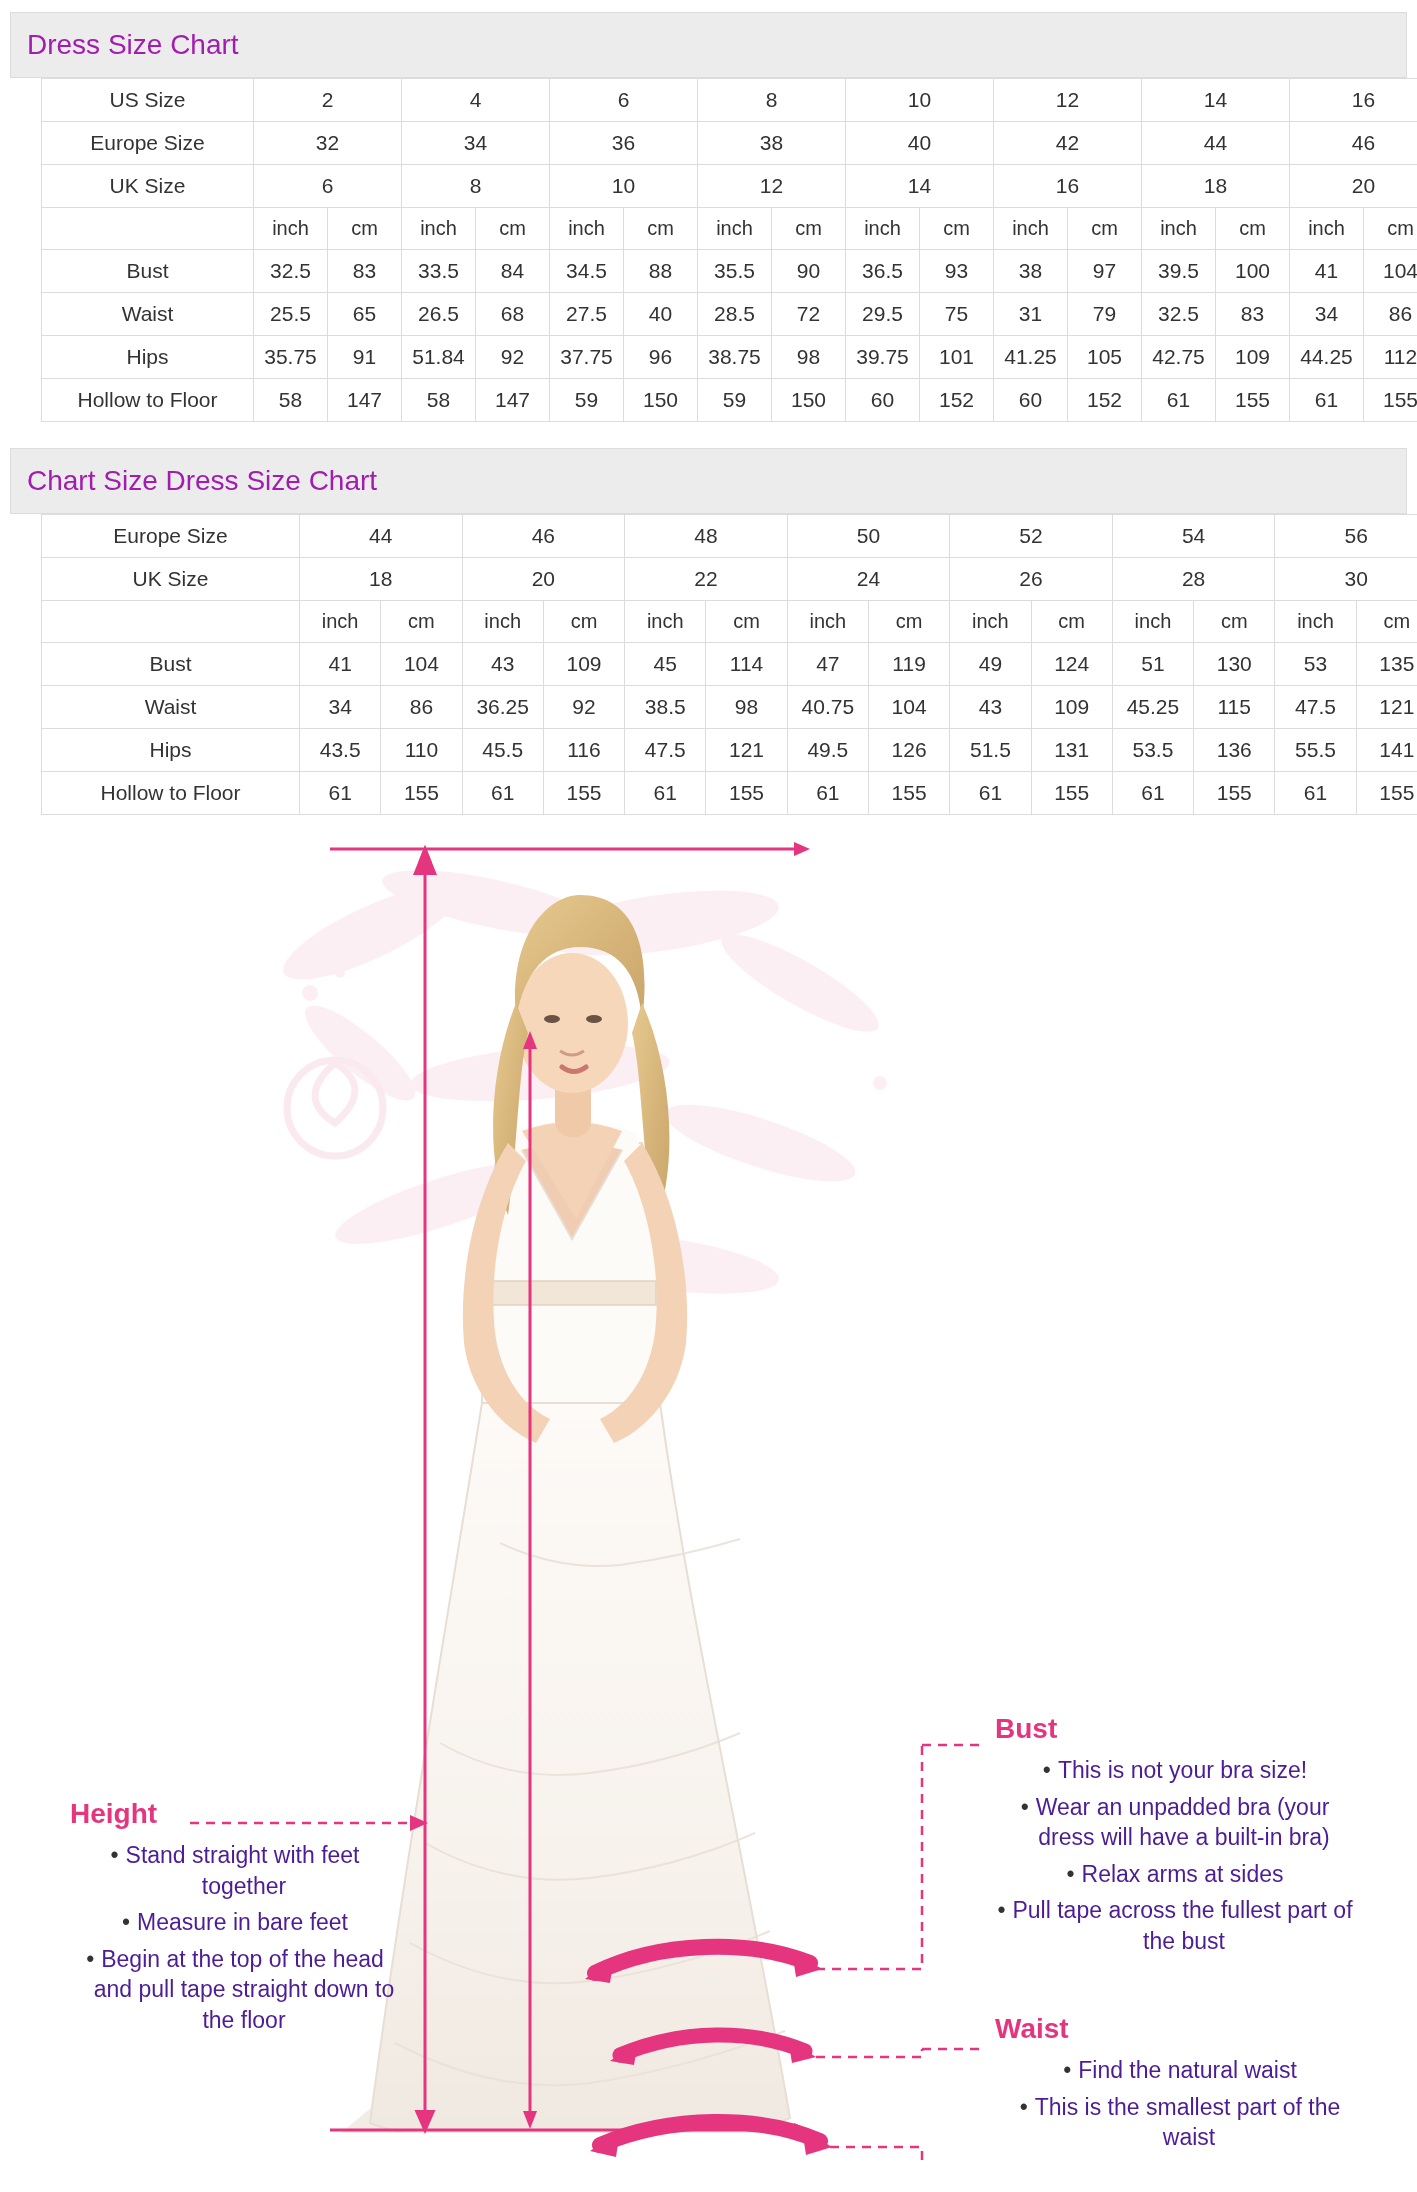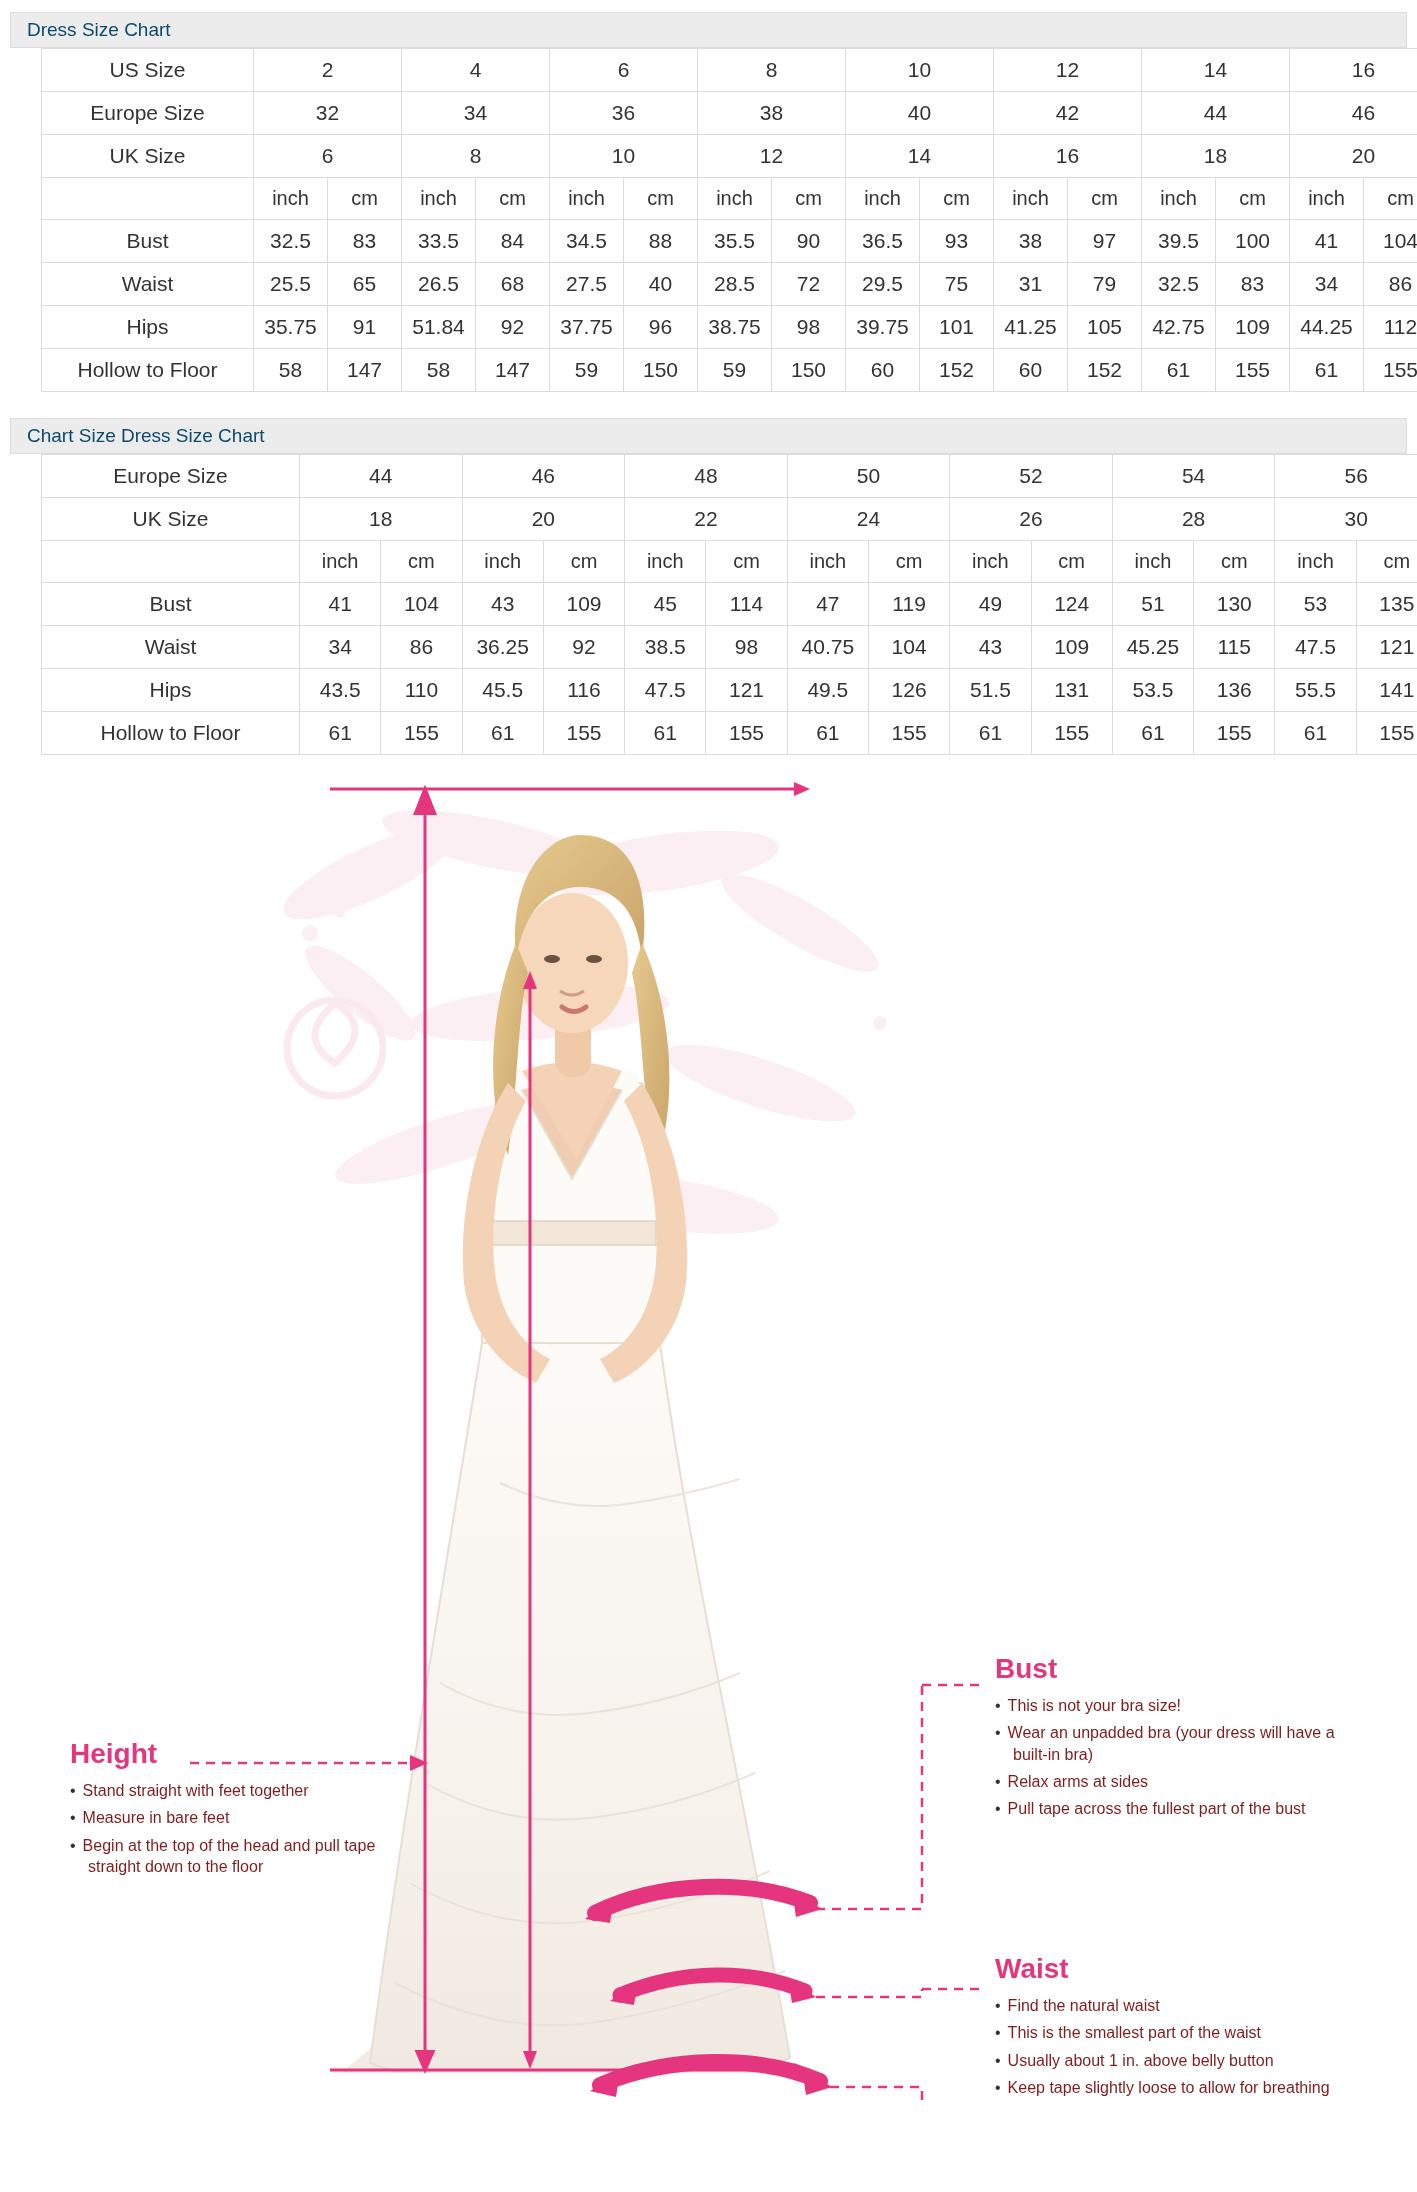--- a/index.html
+++ b/index.html
@@ -10,23 +10,23 @@
   }
   body { width: 1417px; }
 
   .page { width: 1417px; padding: 0 10px; }
 
   
   .chart-block { margin: 12px 0 0 0; }
   .chart-title {
     background: #ececec;
     border: 1px solid #dcdcdc;
-    font-size: 19px;
-    color: #0c4a6e;
-    padding: 6px 16px;
+    font-size: 28px;
+    color: #a21caf;
+    padding: 16px 16px;
   }
   table.size-table {
     width: 100%;
     border-collapse: collapse;
     table-layout: fixed;
     font-size: 21px;
     color: #333;
     margin-left: 31px;
   }
   table.size-table td {
@@ -71,26 +71,27 @@
   .callout h3 {
     margin: 0 0 10px 0;
     font-size: 28px;
     color: #e5357f;
     font-weight: bold;
   }
   .callout ul {
     margin: 0; padding: 0; list-style: none;
   }
   .callout li {
-    font-size: 16px;
+    font-size: 23px;
     line-height: 1.33;
-    color: #7f1d1d;
+    color: #4c1d95;
     margin-bottom: 6px;
     padding-left: 18px;
     text-indent: -18px;
+    text-align: center;
   }
   .callout li::before {
     content: "\2022";
     color: #333;
     margin-right: 7px;
   }
 
   .c-height   { left: 60px;  top: 965px; width: 330px; }
   .c-bust     { left: 985px; top: 880px;  width: 360px; }
   .c-waist    { left: 985px; top: 1180px; width: 370px; }

